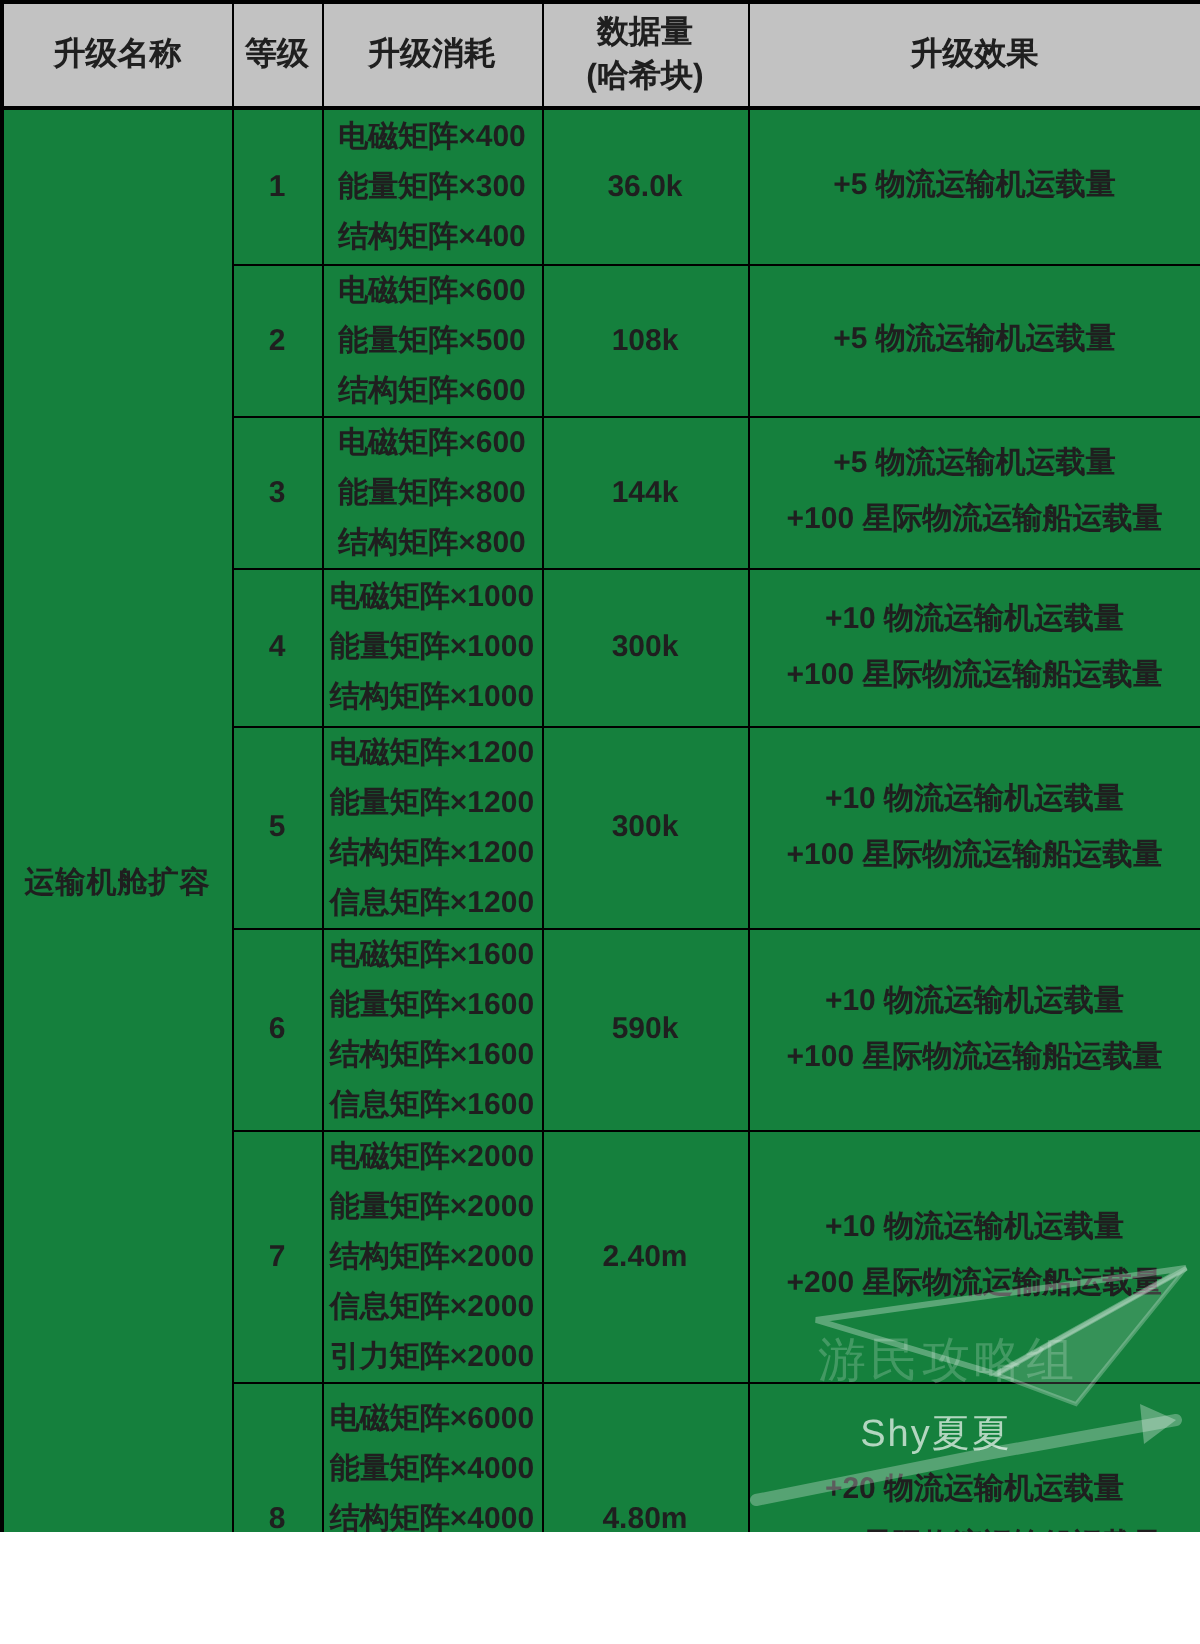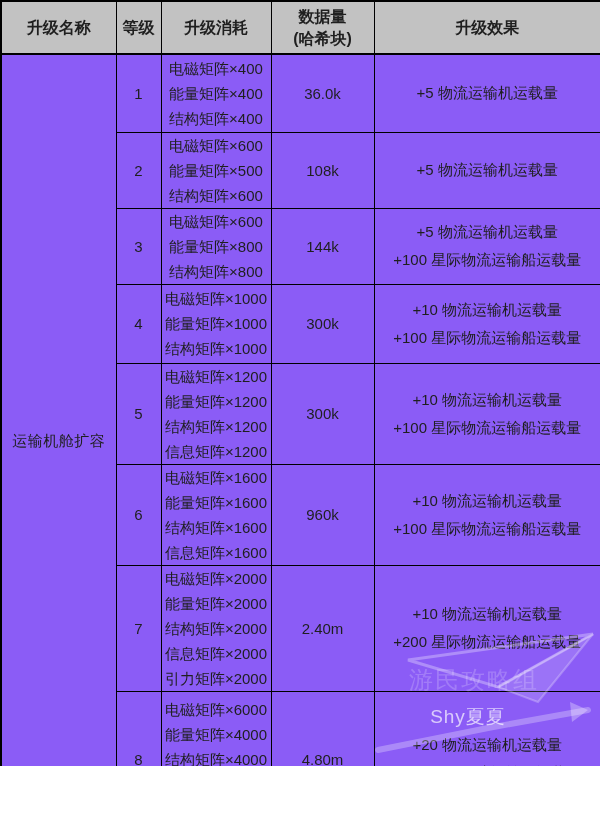--- a/index.html
+++ b/index.html
@@ -35,22 +35,23 @@
     font-size: 16px;
     font-weight: bold;
     height: 53px;
     border-bottom: 2px solid #000000;
     line-height: 1.35;
   }
   .upgrade-table thead th.two-line {
     white-space: pre-line;
   }
   .upgrade-table tbody td {
-    background: #8b5cf6;
+    background: #15803d;
     font-size: 15px;
+    font-weight: bold;
   }
   
   tbody tr:nth-child(1) { height: 78px; }
   tbody tr:nth-child(2) { height: 76px; }
   tbody tr:nth-child(3) { height: 76px; }
   tbody tr:nth-child(4) { height: 79px; }
   tbody tr:nth-child(5) { height: 100px; }
   tbody tr:nth-child(6) { height: 100px; }
   tbody tr:nth-child(7) { height: 123px; }
   tbody tr:nth-child(8) { height: 137px; }
@@ -116,21 +117,21 @@
 (哈希块)</th>
         <th>升级效果</th>
       </tr>
     </thead>
     <tbody>
         <tr>
           <td class="name-cell" rowspan="8">运输机舱扩容</td>
           <td class="level-cell">1</td>
           <td class="cost-cell">
             <div class="cost-line">电磁矩阵×400</div>
-            <div class="cost-line">能量矩阵×400</div>
+            <div class="cost-line">能量矩阵×300</div>
             <div class="cost-line">结构矩阵×400</div>
           </td>
           <td class="data-cell">36.0k</td>
           <td class="effect-cell">
             <div class="effect-line">+5 物流运输机运载量</div>
           </td>
         </tr>
         <tr>
           <td class="level-cell">2</td>
           <td class="cost-cell">
@@ -184,21 +185,21 @@
           </td>
         </tr>
         <tr>
           <td class="level-cell">6</td>
           <td class="cost-cell">
             <div class="cost-line">电磁矩阵×1600</div>
             <div class="cost-line">能量矩阵×1600</div>
             <div class="cost-line">结构矩阵×1600</div>
             <div class="cost-line">信息矩阵×1600</div>
           </td>
-          <td class="data-cell">960k</td>
+          <td class="data-cell">590k</td>
           <td class="effect-cell">
             <div class="effect-line">+10 物流运输机运载量</div>
             <div class="effect-line">+100 星际物流运输船运载量</div>
           </td>
         </tr>
         <tr>
           <td class="level-cell">7</td>
           <td class="cost-cell">
             <div class="cost-line">电磁矩阵×2000</div>
             <div class="cost-line">能量矩阵×2000</div>

